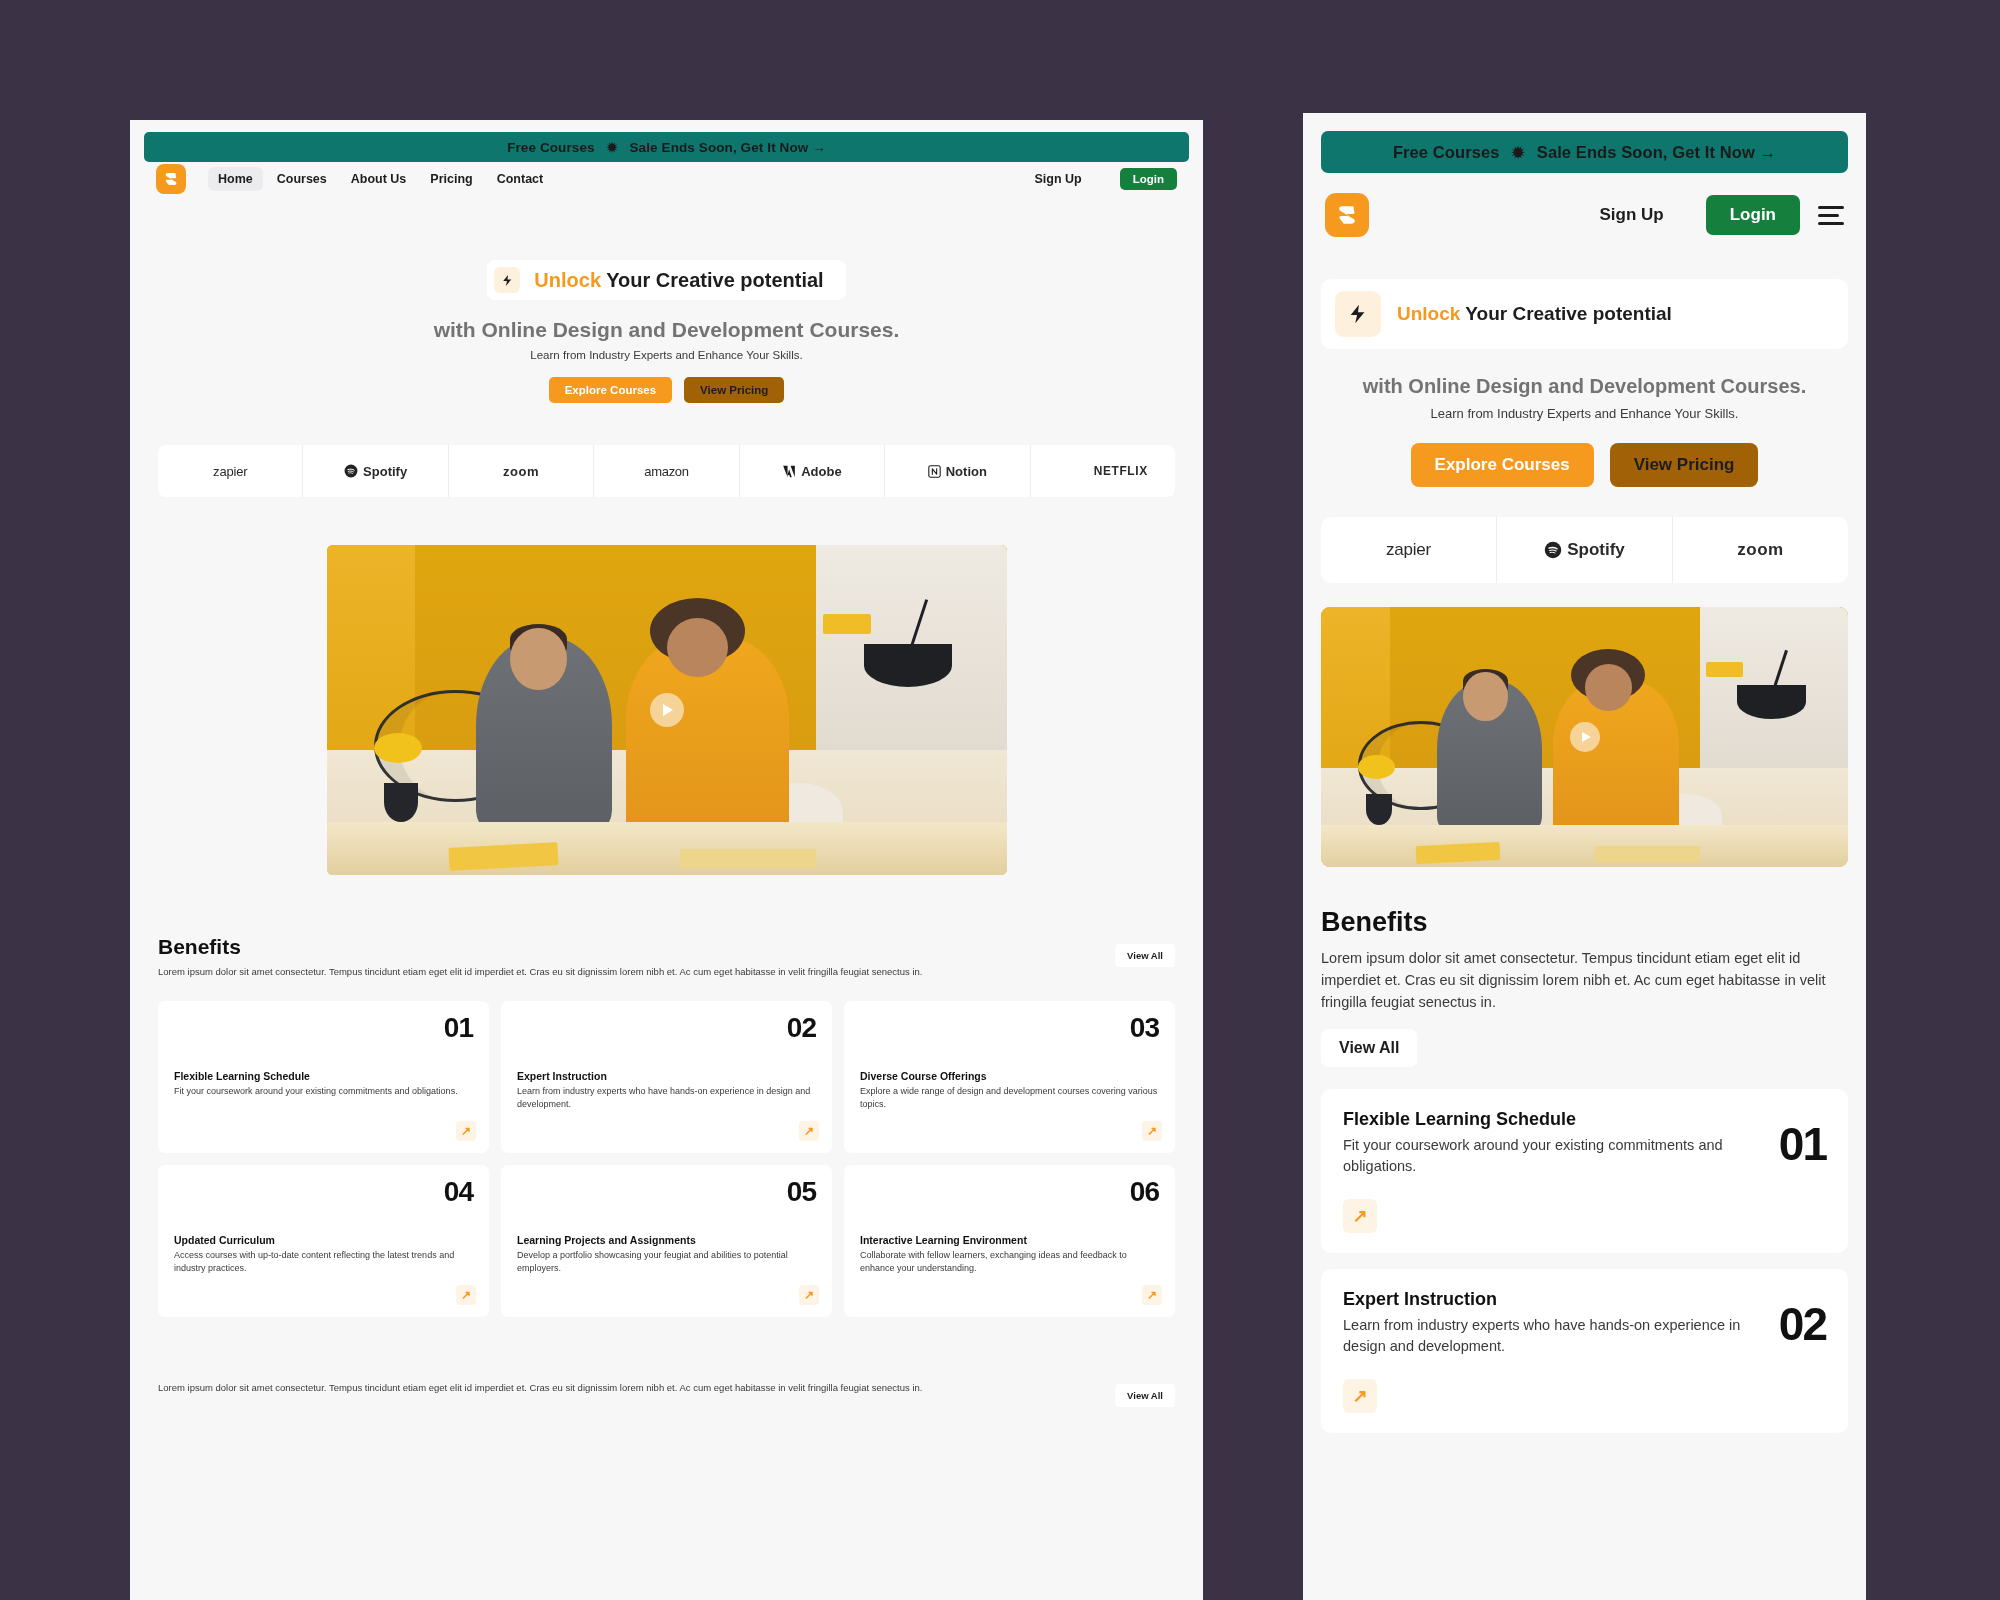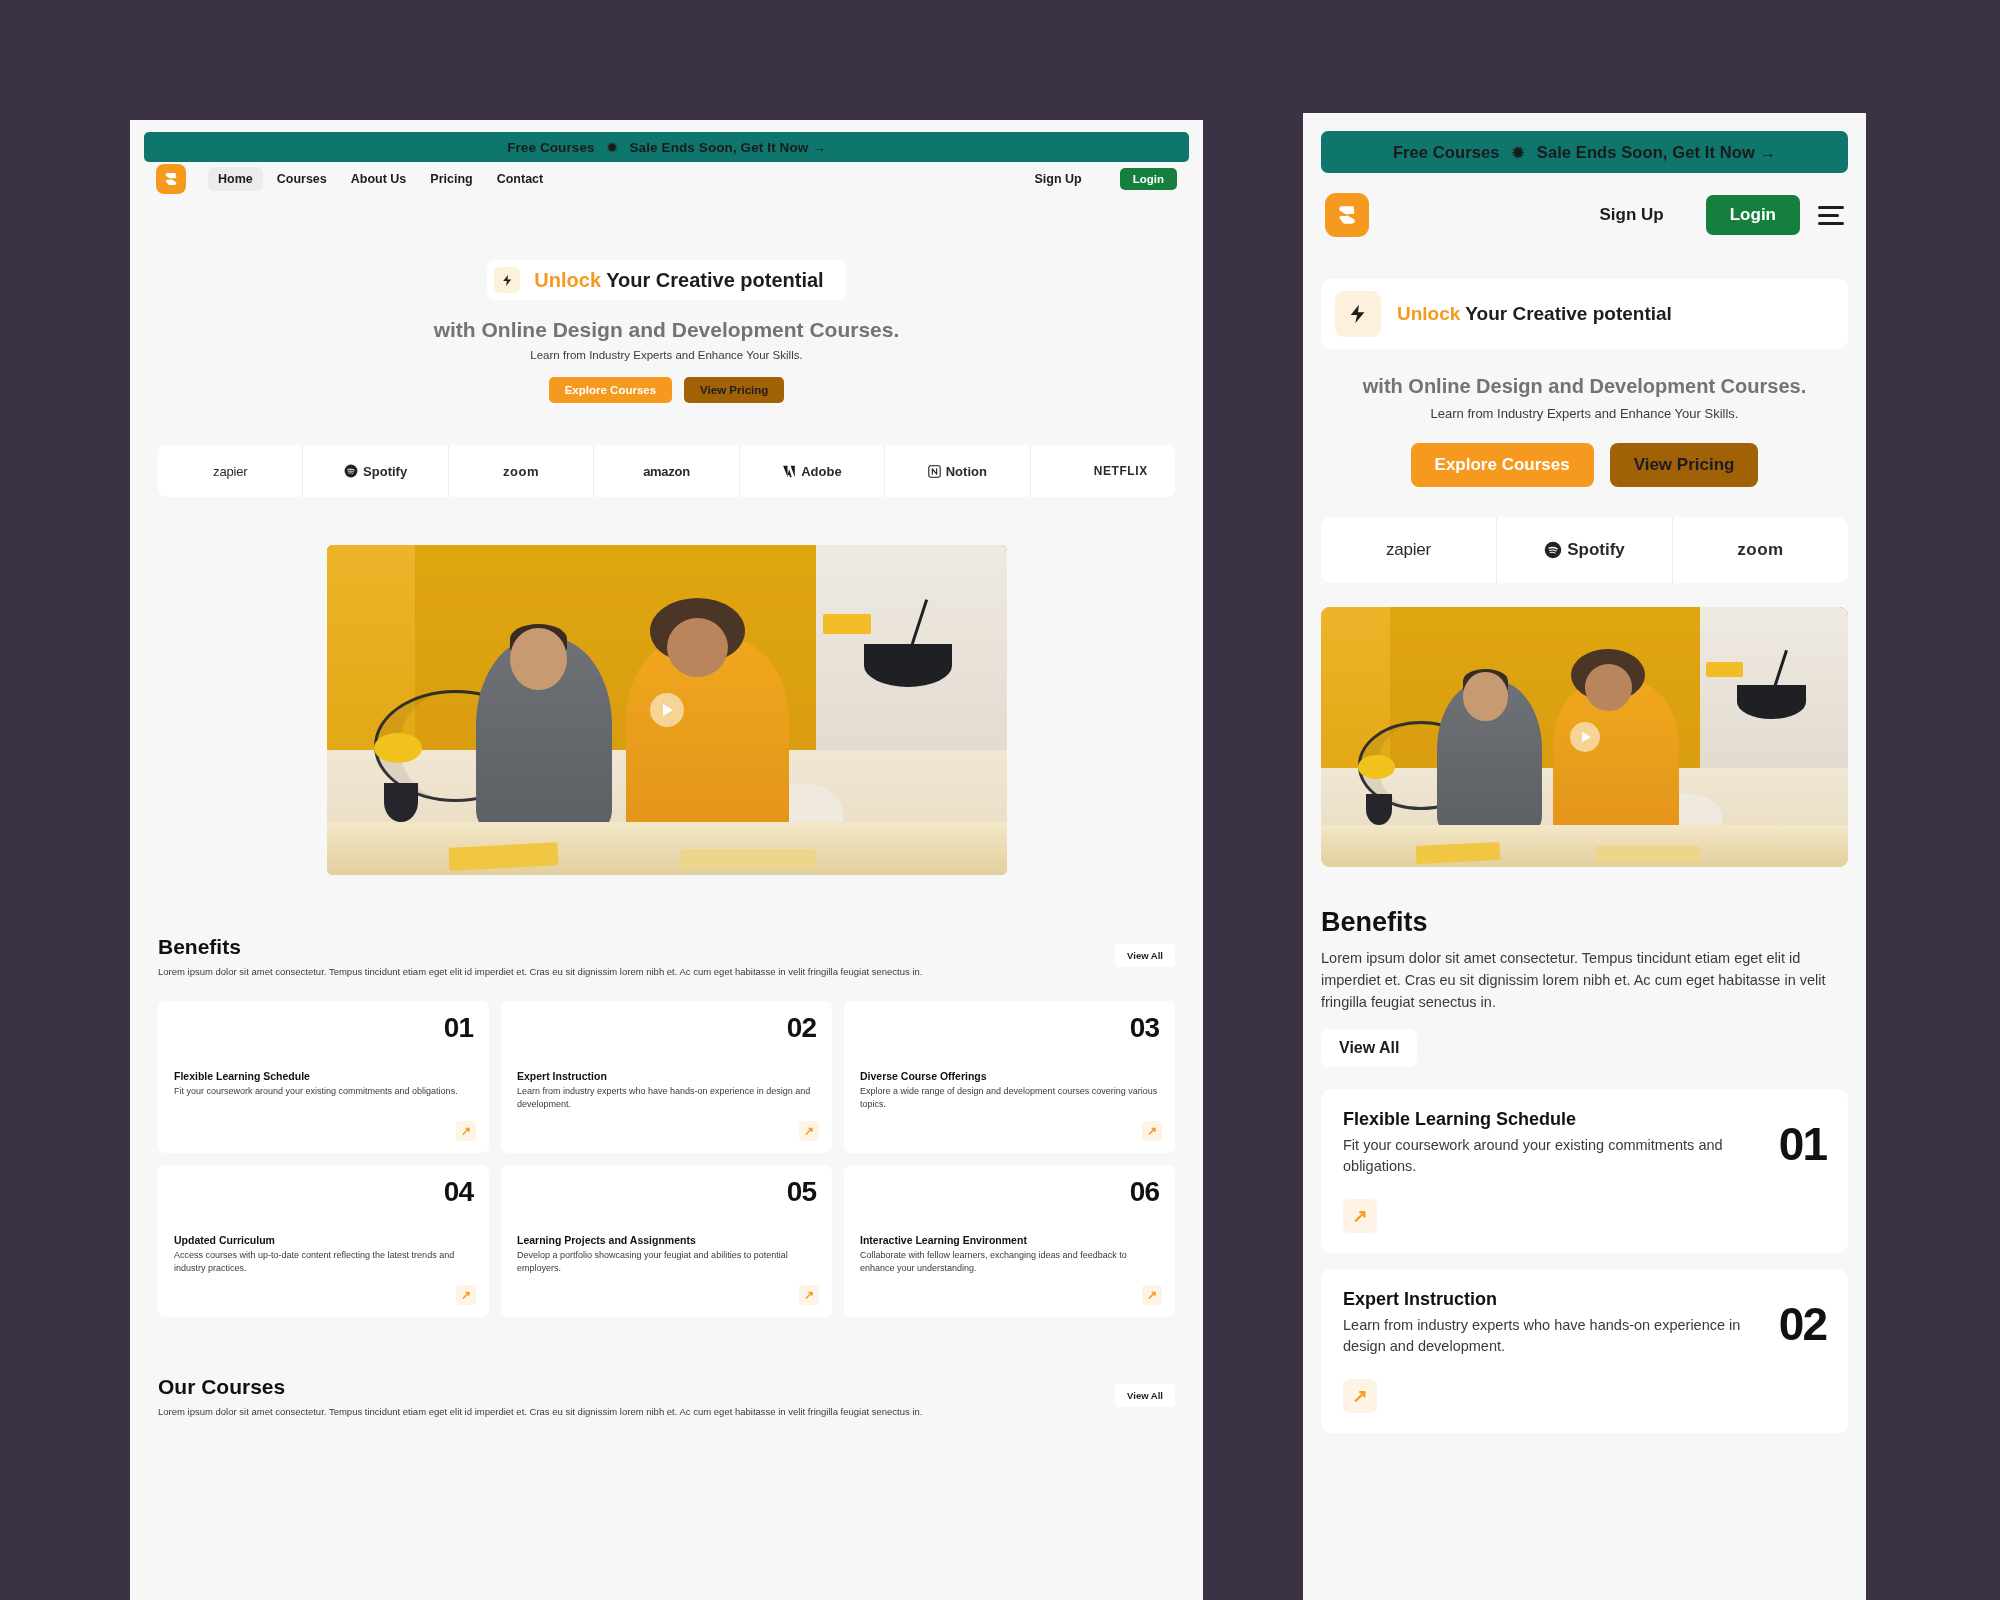--- a/index.html
+++ b/index.html
@@ -107,21 +107,21 @@
   .mob  .logostrip { margin: 30px 18px 0 18px; height: 66px; border-radius: 10px; }
   .logocell {
     flex: 1; display: flex; align-items: center; justify-content: center;
     border-right: 1px solid #ededed; color: #2a2a2a;
   }
   .logocell:last-child { border-right: none; }
   .desk .logocell { font-size: 13px; }
   .mob  .logocell { font-size: 17px; }
   .brand-zapier { font-weight: 500; letter-spacing: -.2px; }
   .brand-zoom { font-weight: 600; letter-spacing: .5px; }
-  .brand-amazon { font-weight: 700; letter-spacing: -.3px; }
+  .brand-amazon { font-weight: 400; letter-spacing: -.3px; }
   .brand-netflix { font-weight: 800; letter-spacing: .6px; font-size: .92em; margin-left: 36px; }
   .brand-wrap { display: inline-flex; align-items: center; gap: 5px; font-weight: 700; }
 
   
   .video { position: relative; border-radius: 6px; overflow: hidden; background: #d9a117; }
   .desk .video { margin: 48px auto 0 auto; width: 680px; height: 330px; }
   .mob  .video { margin: 24px 18px 0 18px; height: 260px; border-radius: 9px; }
 
   .vbg { position: absolute; inset: 0; }
   .wall { position: absolute; left:0; top:0; right:0; height: 62%;
@@ -399,21 +399,20 @@
           <div class="ctitle">Interactive Learning Environment</div>
           <div class="cdesc">Collaborate with fellow learners, exchanging ideas and feedback to enhance your understanding.</div>
           <span class="arrowbox">↗</span>
         </div>
       </div>
     </div>
 
     <div class="section" style="margin-top:58px;">
       <div class="sec-head">
         <div style="flex:1;">
-          <div class="sec-title">Our Courses</div>
           <div class="sec-desc">Lorem ipsum dolor sit amet consectetur. Tempus tincidunt etiam eget elit id imperdiet et. Cras eu sit dignissim lorem nibh et. Ac cum eget habitasse in velit fringilla feugiat senectus in.</div>
         </div>
         <span class="viewall">View All</span>
       </div>
     </div>
   </div>
 
   <div class="panel mob">
 
     <div class="promo">

